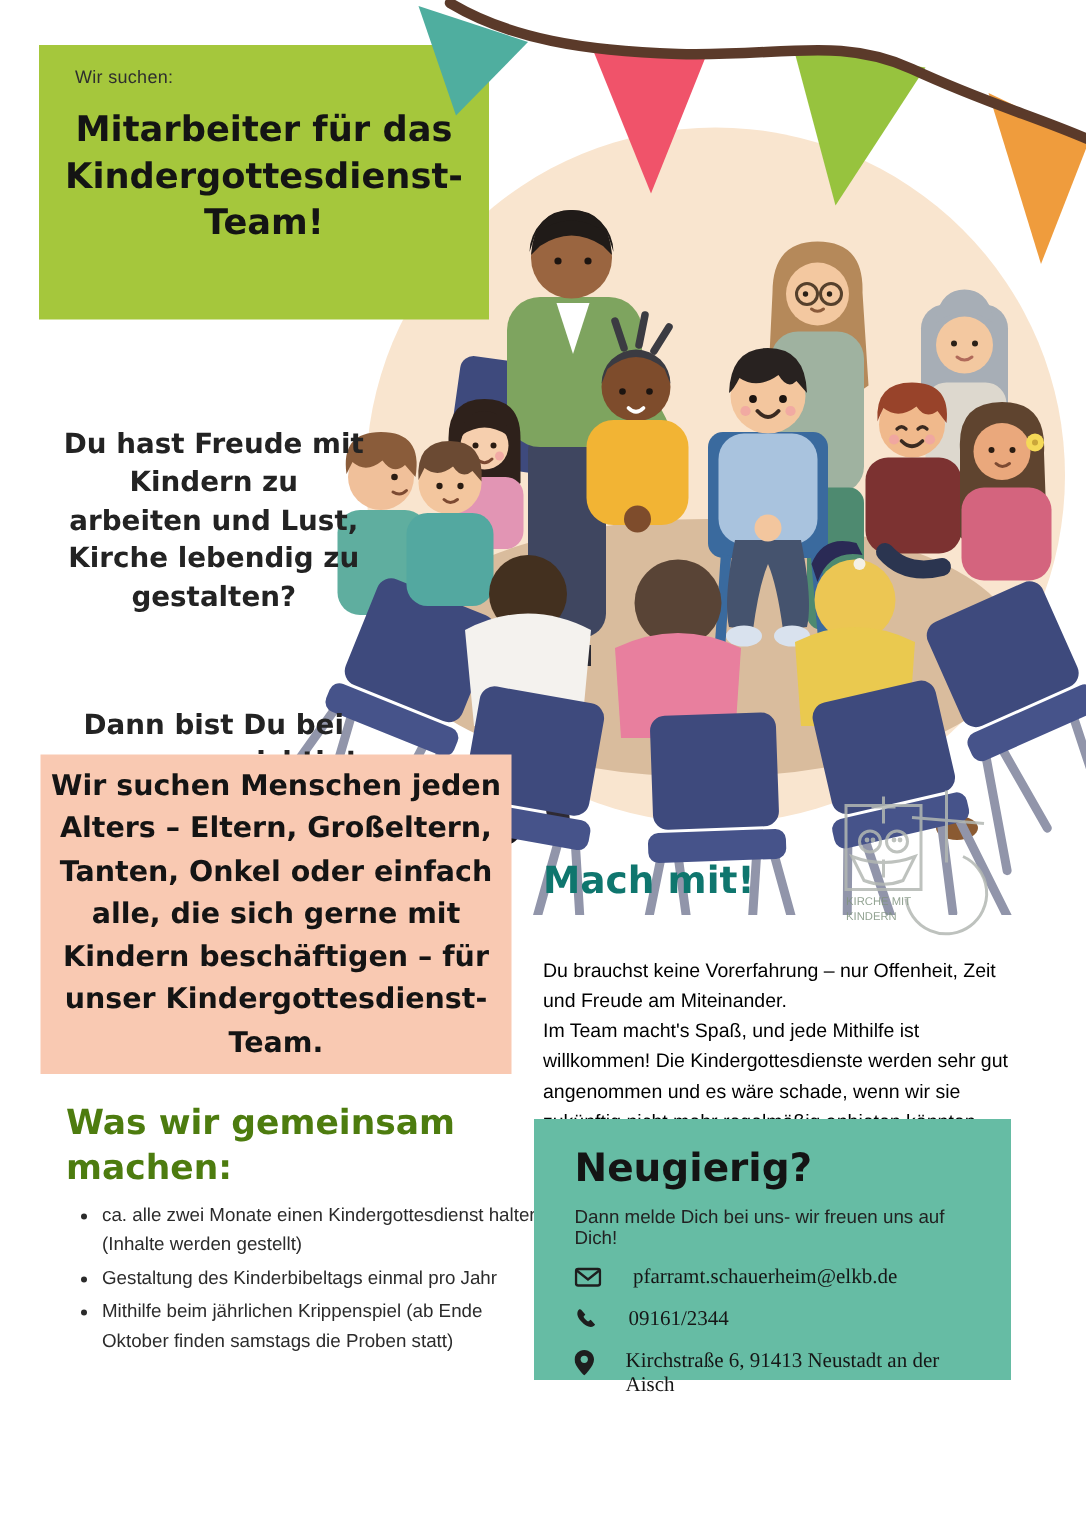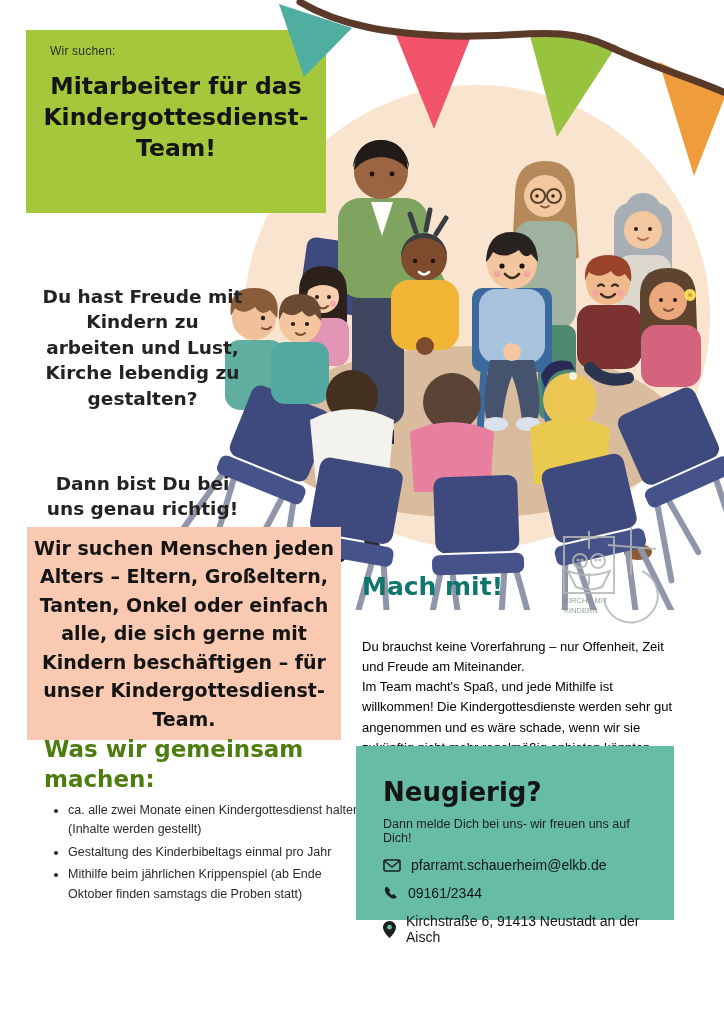--- a/index.html
+++ b/index.html
@@ -27,21 +27,21 @@
   .intro{
     left:25px;top:258px;width:235px;text-align:center;z-index:2;
     font-family:"DejaVu Sans",sans-serif;font-weight:bold;
     font-size:18.5px;line-height:1.38;color:#232323;white-space:pre-line;
   }
   .intro .answer{margin-top:34px;}
   
   .pink-box{
     left:27px;top:503px;width:314px;height:213px;
     background:var(--pink-box,#f9c9b2);z-index:2;
-    display:flex;align-items:center;justify-content:center;margin-top:24px;
+    display:flex;align-items:center;justify-content:center;
   }
   .pink-box-text{
     text-align:center;font-family:"DejaVu Sans",sans-serif;font-weight:bold;
     font-size:19px;line-height:1.5;color:#141414;white-space:pre-line;
   }
   
   .activities-heading{
     left:44px;top:735px;z-index:2;
     font-family:"DejaVu Sans",sans-serif;font-weight:bold;
     font-size:23px;line-height:1.3;color:#4d7c0f;white-space:pre-line;
@@ -59,28 +59,28 @@
     font-size:25px;color:#0f766e;
   }
   .join-body{
     left:362px;top:617px;width:360px;z-index:2;
     font-size:13px;line-height:1.55;color:#000000;white-space:pre-line;margin-top:20px;
   }
   
   .contact-box{
     left:356px;top:746px;width:318px;height:174px;
     background:var(--teal-box,#66bca4);z-index:2;
-    box-sizing:border-box;padding:31px 18px 0 27px;
+    box-sizing:border-box;padding:18px 18px 0 27px;
   }
   .contact-heading{
     font-family:"DejaVu Sans",sans-serif;font-weight:bold;
     font-size:26px;color:#141414;
   }
   .contact-sub{margin-top:10px;font-size:12.5px;color:#222;}
-  .contact-row{margin-top:12px;display:flex;align-items:center;gap:10px;font-size:14px;color:#161616;}
+  .contact-row{margin-top:12px;display:flex;align-items:flex-start;gap:21px;font-size:14px;color:#161616;font-family:Liberation Serif, serif;}
   .contact-row .cicon{flex:0 0 auto;display:inline-flex;}
   
   .scene{left:0;top:0;z-index:1;}
   .bunting{left:0;top:0;z-index:4;pointer-events:none;}
   .logo-stamp{left:556px;top:523px;z-index:2;opacity:.85;}
 </style>
 </head>
 <body>
 
 <svg class="abs scene" width="724" height="610" viewBox="0 0 724 610">

